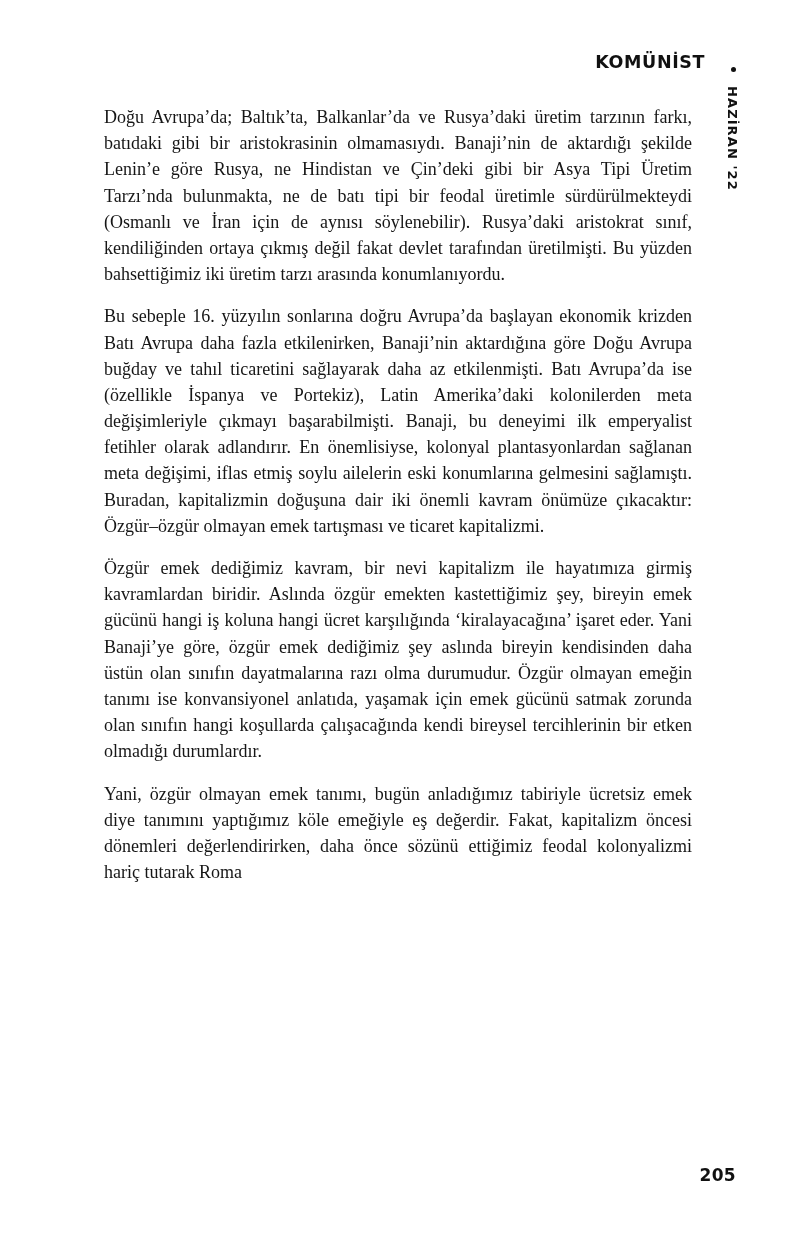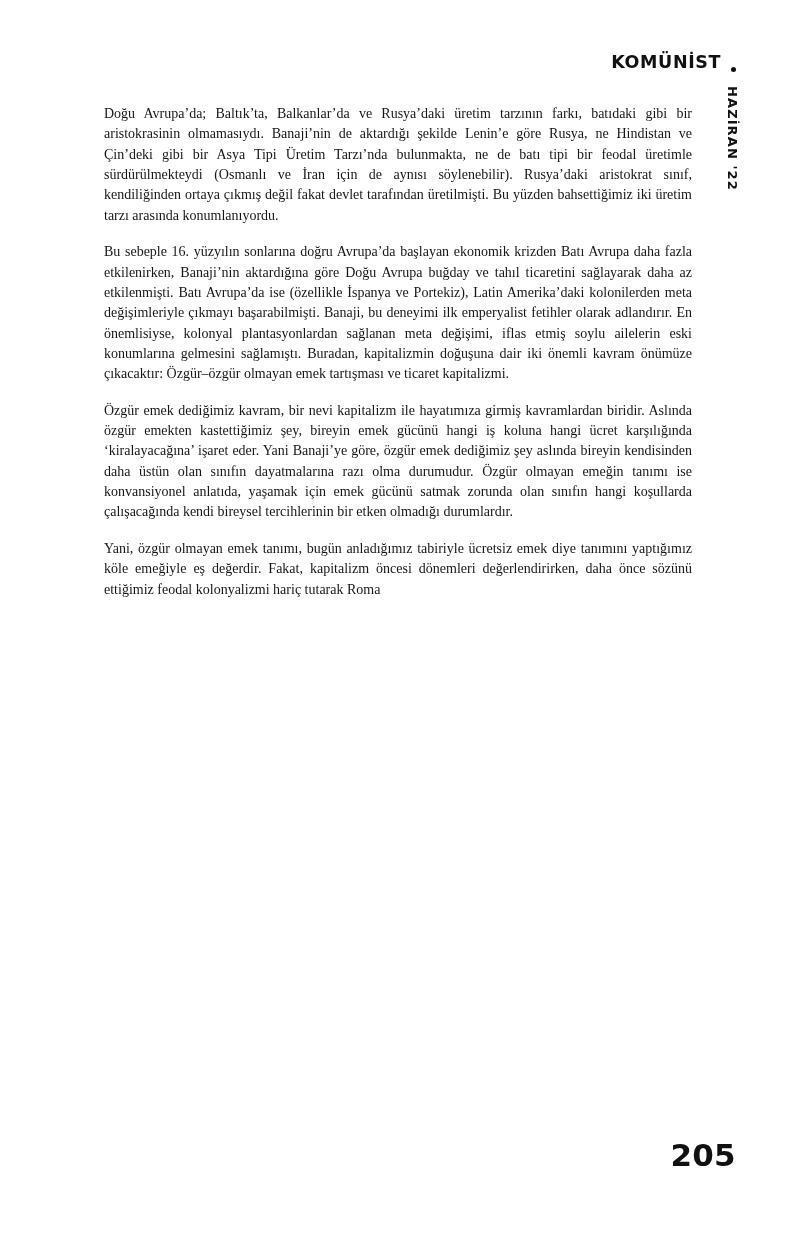--- a/index.html
+++ b/index.html
@@ -21,21 +21,21 @@
     inset: 0;
   }
 
   
   .running-head {
     position: absolute;
     top: 52px;
     right: 62px;
     display: flex;
     align-items: flex-end;
-    gap: 10px;
+    gap: 26px;
   }
   .rh-title {
     font-family: "DejaVu Sans", sans-serif;
     font-weight: bold;
     font-size: 17.5px;
     letter-spacing: 0.6px;
     color: #111;
     line-height: 1;
     padding-top: 2px;
   }
@@ -65,21 +65,21 @@
   
   .content {
     position: absolute;
     left: 104px;
     top: 104px;
     width: 588px;
   }
 
   p.body-text {
     margin: 0 0 16px 0;
-    font-size: 14px;
+    font-size: 18px;
     line-height: 1.455;
     text-align: justify;
     text-justify: inter-word;
     hyphens: manual;
     color: #161616;
   }
   p.body-text:last-child { margin-bottom: 0; }
 
   h2.section-heading {
     font-family: "DejaVu Sans", sans-serif;
@@ -87,24 +87,24 @@
     font-size: 21px;
     margin: 28px 0 10px 0;
     color: #161616;
     letter-spacing: 0.1px;
   }
 
   
   .folio {
     position: absolute;
     right: 62px;
-    bottom: 68px;
+    bottom: 56px;
     font-family: "DejaVu Sans", sans-serif;
     font-weight: bold;
-    font-size: 31px;
+    font-size: 17px;
     color: #111;
     letter-spacing: 0.3px;
   }
 </style>
 </head>
 <body>
 
 <div class="page">
 
   <div class="running-head">

